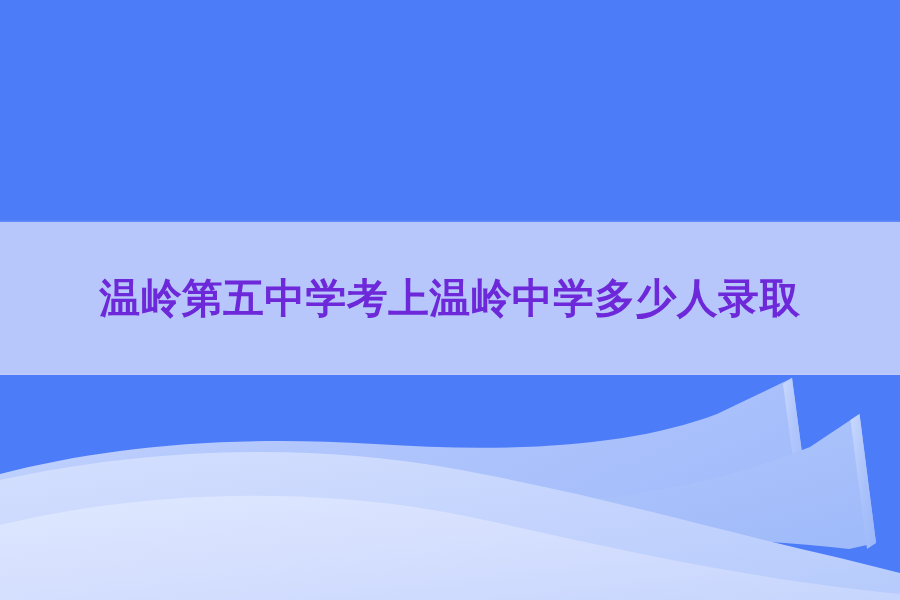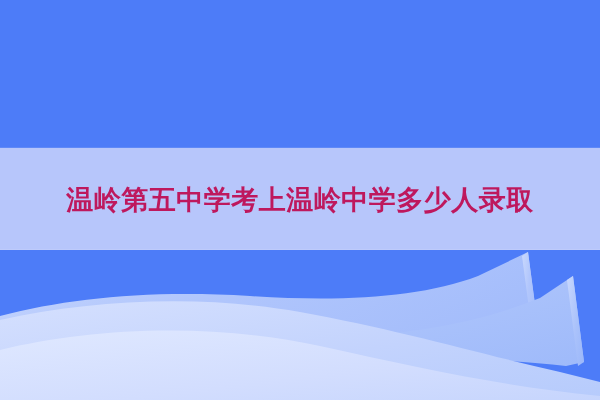--- a/index.html
+++ b/index.html
@@ -40,21 +40,21 @@
     background: #b7c6fb;
     display: flex;
     align-items: center;
     justify-content: center;
   }
 
   .headline {
     font-family: "DejaVu Sans", "Liberation Sans", sans-serif;
     font-size: 27px;
     font-weight: 700;
-    color: #be185d;
+    color: #6d28d9;
     letter-spacing: 0.5px;
     line-height: 1;
     white-space: nowrap;
     text-align: center;
     margin: 0;
     padding: 0;
   }
 
   
   .band-bottom {

